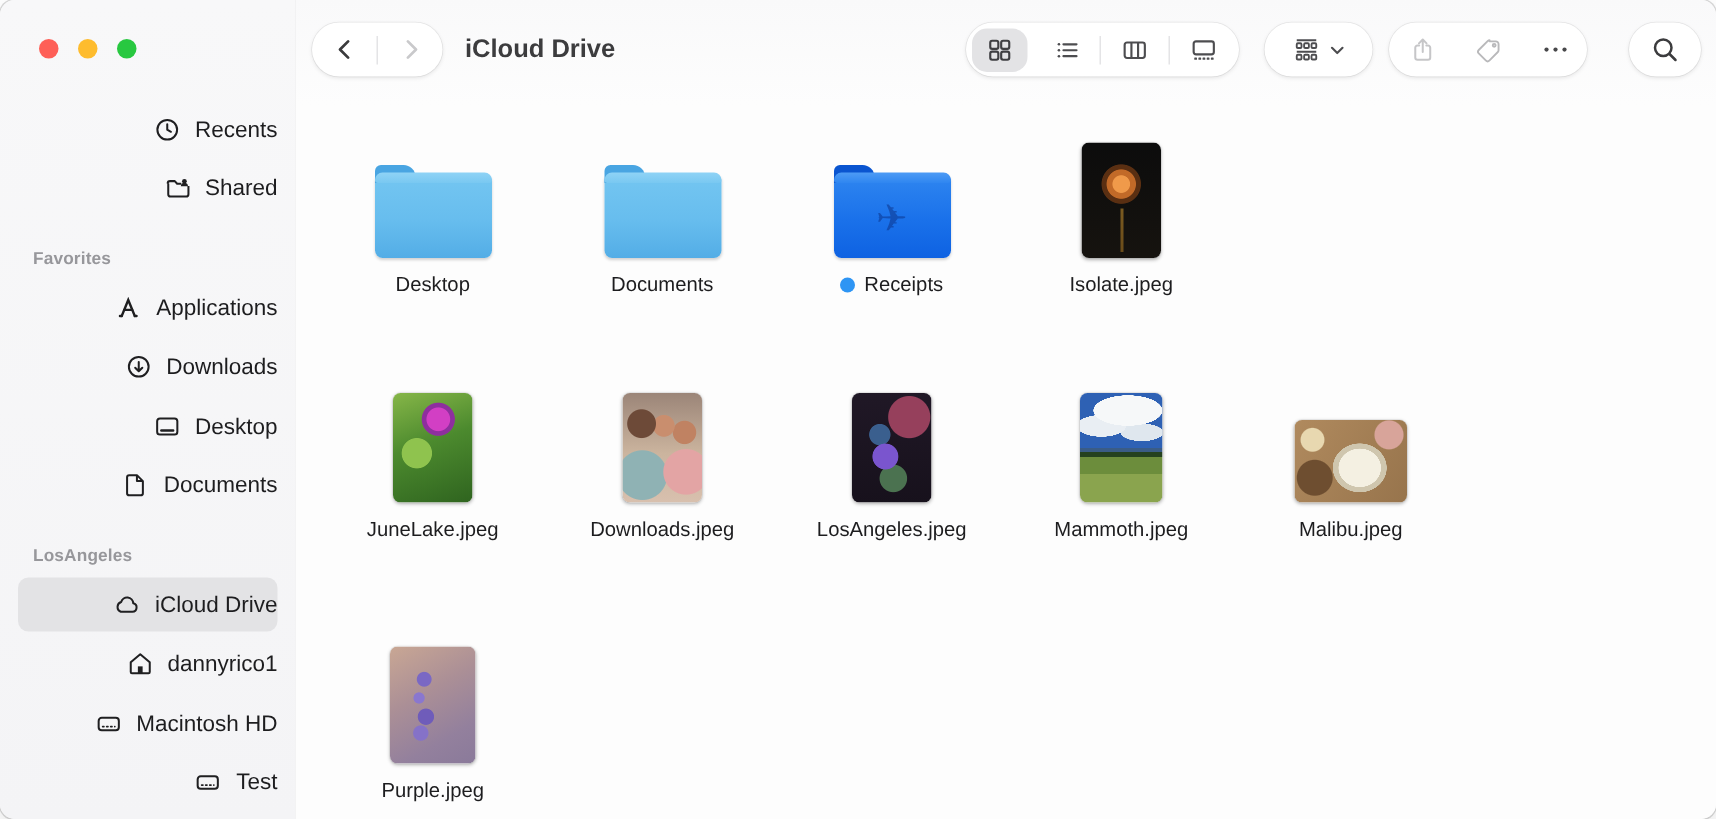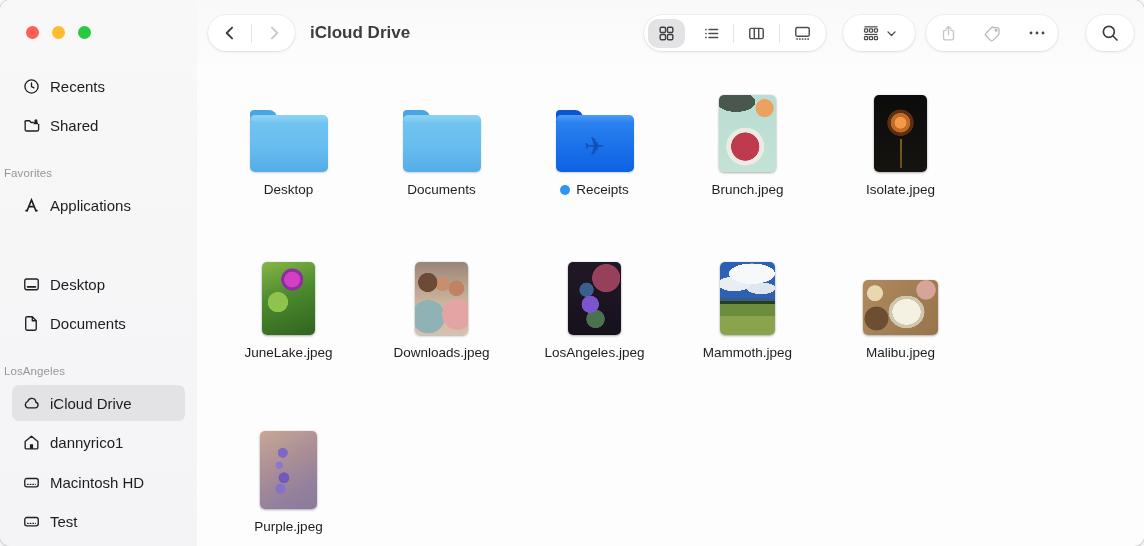--- a/index.html
+++ b/index.html
@@ -5,25 +5,25 @@
   html,body{margin:0;padding:0;background:#ffffff;}
   body{font-family:"Liberation Sans","DejaVu Sans",sans-serif;-webkit-font-smoothing:antialiased;}
   .window{position:relative;width:1144px;height:546px;border-radius:10px;overflow:hidden;
     background:#fdfdfd;box-shadow:0 0 0 1px rgba(0,0,0,.14),0 6px 18px rgba(0,0,0,.12);}
   
   .sidebar{position:absolute;left:0;top:0;width:197px;height:100%;
     background:linear-gradient(180deg,#f8f8f9 0%,#f4f4f6 100%);border-right:1px solid #dadadc;}
   .traffic{position:absolute;top:26px;left:26px;display:flex;gap:13px;}
   .tl{width:13px;height:13px;border-radius:50%;border:none;padding:0;cursor:default;}
   .side-item{position:absolute;left:12px;width:173px;height:36px;display:flex;align-items:center;
-    gap:9px;padding-left:10px;box-sizing:border-box;border-radius:7px;color:#1d1d1f;font-size:15px;}
+    gap:9px;padding-left:10px;box-sizing:border-box;border-radius:7px;color:#1d1d1f;font-size:15px;justify-content:flex-end;}
   .side-item.selected{background:#e3e3e5;}
   .side-item .sicon{width:19px;height:19px;flex:0 0 19px;display:flex;align-items:center;justify-content:center;}
   .side-item svg{display:block;}
-  .side-header{position:absolute;left:4px;color:#97979b;font-size:11.5px;font-weight:400;letter-spacing:.1px;}
+  .side-header{position:absolute;left:22px;color:#97979b;font-size:11.5px;font-weight:700;letter-spacing:.1px;}
   
   .main{position:absolute;left:197px;top:0;right:0;bottom:0;background:linear-gradient(180deg,#f9f9fa 0,#fdfdfd 70px,#fdfdfd 100%);}
   .pill{position:absolute;top:15px;height:36px;background:#fff;border-radius:18px;
     box-shadow:0 0 0 .5px rgba(0,0,0,.07),0 1px 3px rgba(0,0,0,.10);display:flex;align-items:center;}
   .tbtn{height:36px;border:none;background:transparent;display:flex;align-items:center;justify-content:center;
     padding:0;cursor:default;color:#4d4d50;}
   .vdiv{width:1px;height:19px;background:#e4e4e6;}
   .sel-bg{background:#e3e3e5;border-radius:10px;}
   .win-title{position:absolute;left:113px;top:23px;font-size:17px;font-weight:700;color:#3c3c3e;}
   
@@ -139,20 +139,29 @@
     <div class="side-item" style="top:187px">
       <span class="sicon">
         <svg width="19" height="19" viewBox="0 0 24 24" fill="none" stroke="#1f1f21" stroke-width="2" stroke-linecap="round">
           <path d="M6.5 18.5 12 5l5.5 13.5"></path>
             <path d="M8.7 13.4h6.6"></path>
             <path d="M5 18.5l1.5.01M17.5 18.5l1.5.01"></path>
           </svg>
       </span>
       <span>Applications</span>
     </div>
+    <div class="side-item" style="top:226px">
+      <span class="sicon">
+        <svg width="19" height="19" viewBox="0 0 24 24" fill="none" stroke="#1f1f21" stroke-width="1.7" stroke-linecap="round" stroke-linejoin="round">
+          <circle cx="12" cy="12" r="8.3"></circle>
+            <path d="M12 8v7.4M9 12.8l3 3 3-3"></path>
+          </svg>
+      </span>
+      <span>Downloads</span>
+    </div>
     <div class="side-item" style="top:266px">
       <span class="sicon">
         <svg width="19" height="19" viewBox="0 0 24 24" fill="none" stroke="#1f1f21" stroke-width="1.7">
           <rect x="3.5" y="5" width="17" height="13.6" rx="2.4"></rect>
           <rect x="6" y="14" width="12" height="2.2" rx="1" fill="#1f1f21" stroke="none"></rect>
           </svg>
       </span>
       <span>Desktop</span>
     </div>
     <div class="side-item" style="top:305px">
@@ -344,28 +353,20 @@
             <span class="emblem">✈</span>
           </div>
         </div>
         <div class="label">
           <span class="tagdot"></span>
           <span>Receipts</span>
         </div>
       </div>
       <div class="cell">
         <div class="icon-zone" style="height:80px">
-            <div class="thumb t-brunch"></div>
-          </div>
-        <div class="label">
-            <span>Brunch.jpeg</span>
-          </div>
-      </div>
-      <div class="cell">
-        <div class="icon-zone" style="height:80px">
             <div class="thumb t-isolate"></div>
           </div>
         <div class="label">
             <span>Isolate.jpeg</span>
           </div>
       </div>
     </div>
 
     <div class="grid-row" style="top:250px">
       <div class="cell">

